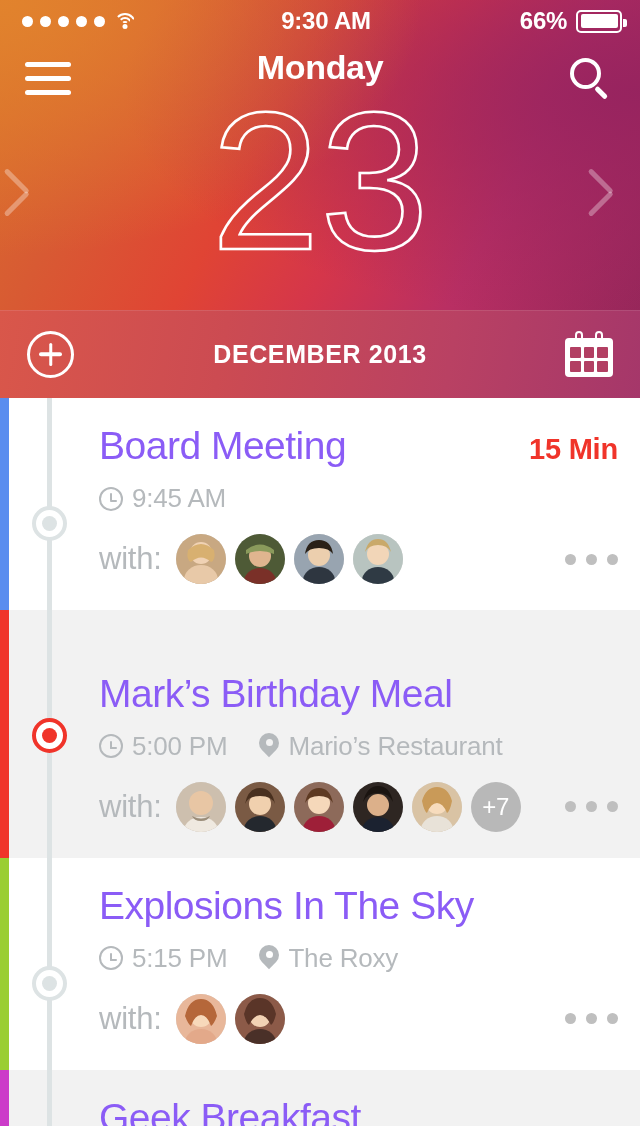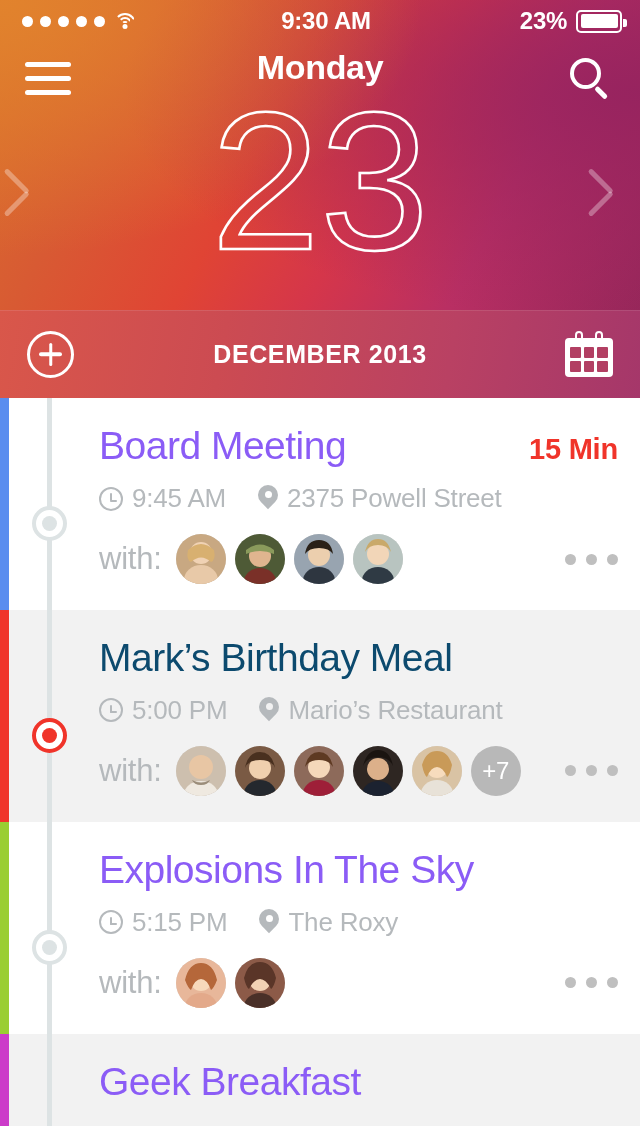--- a/index.html
+++ b/index.html
@@ -97,21 +97,21 @@
     position:absolute; left:32px; top:108px; width:35px; height:35px; border-radius:50%;
     background:#fff; border:4px solid #dde3e4; z-index:2;
   }
   .event .dot::after { content:""; position:absolute; left:50%; top:50%; width:15px; height:15px; margin:-7.5px 0 0 -7.5px; border-radius:50%; background:#dde3e4; }
   .event.active .dot { border-color:#f0342a; }
   .event.active .dot::after { background:#f0342a; }
 
   .ev-body { padding-left:99px; padding-right:22px; }
   .ev-titlerow { display:flex; align-items:baseline; }
   .ev-title { font-size:39px; color:#8b5cf6; font-weight:normal; letter-spacing:-0.5px; line-height:1.02; flex:1; }
-  .event.active .ev-title { color:#0c4a6e; }
+  .event.active .ev-title { color:#8b5cf6;margin-top:36px; }
   .ev-duration { font-size:29px; color:#f0342a; font-weight:bold; letter-spacing:-0.2px; white-space:nowrap; margin-left:10px; }
 
   .ev-meta { display:flex; align-items:center; margin-top:17px; color:#b5b9bc; font-size:26px; letter-spacing:-0.2px; }
   .ev-meta .m-item { display:flex; align-items:center; }
   .ev-meta .m-item + .m-item { margin-left:32px; }
   .clock-ico { position:relative; width:24px; height:24px; border:2.4px solid #b5b9bc; border-radius:50%; margin-right:9px; flex:none; }
   .clock-ico::before { content:""; position:absolute; left:9px; top:4.5px; width:2.2px; height:8px; background:#b5b9bc; border-radius:1px; }
   .clock-ico::after  { content:""; position:absolute; left:9px; top:11px; width:7px; height:2.2px; background:#b5b9bc; border-radius:1px; }
   .pin-ico { position:relative; width:20px; height:27px; margin-right:9px; flex:none; }
   .pin-ico::before { content:""; position:absolute; left:0; top:0; width:20px; height:20px; border-radius:50% 50% 50% 0; background:#b5b9bc; transform:rotate(-45deg); }
@@ -148,21 +148,21 @@
         </span>
         <span class="wifi">
           <span class="a"></span>
             <span class="b"></span>
             <span class="c"></span>
             <span class="d"></span>
         </span>
       </div>
       <div class="sb-time">9:30 AM</div>
       <div class="sb-right">
-        <span class="sb-batt-pct">23%</span>
+        <span class="sb-batt-pct">66%</span>
         <span class="battery">
             <i></i>
           </span>
       </div>
     </div>
 
     <div class="navbar">
       <div class="hamburger">
         <i></i>
           <i></i>
@@ -218,24 +218,20 @@
       <div class="ev-body">
         <div class="ev-titlerow">
           <div class="ev-title">Board Meeting</div>
           <div class="ev-duration">15 Min</div>
         </div>
         <div class="ev-meta">
           <span class="m-item">
             <span class="clock-ico"></span>
             <span>9:45 AM</span>
           </span>
-          <span class="m-item">
-            <span class="pin-ico"></span>
-            <span>2375 Powell Street</span>
-          </span>
         </div>
         <div class="ev-with">
           <span class="with-label">with:</span>
           <span class="avatars">
             <span class="avatar">
                 <svg viewBox="0 0 50 50">
                   <rect width="50" height="50" fill="#c8a882"></rect>
                   <circle cx="25" cy="19" r="11" fill="#f0d2b4"></circle>
                   <ellipse cx="25" cy="46" rx="17" ry="15" fill="#e8c9a8"></ellipse>
                   <path d="M12 16 q13-12 26 0 q2 10-3 12 q-10-9-20 0 q-5-2-3-12z" fill="#d8b070"></path>

